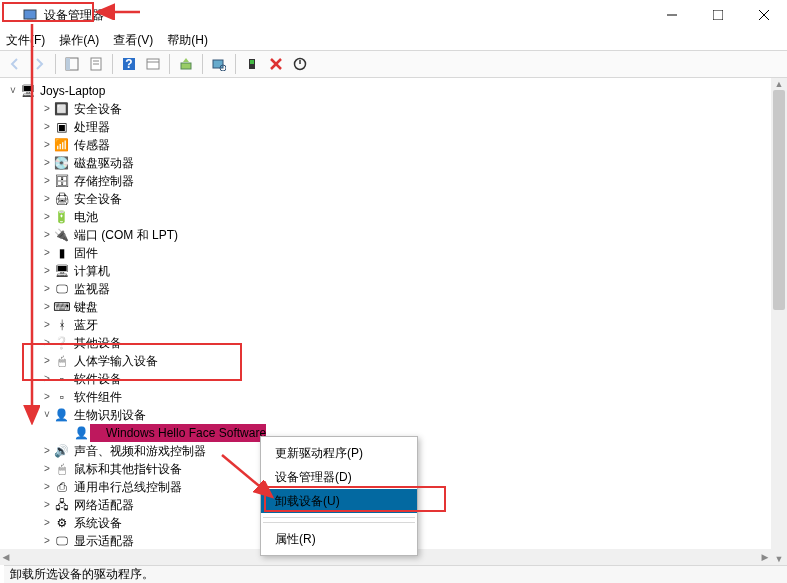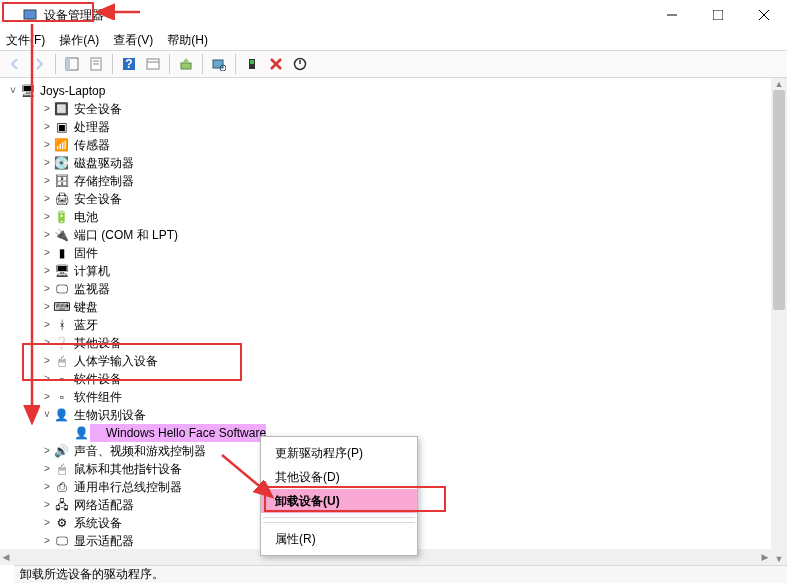--- a/index.html
+++ b/index.html
@@ -31,35 +31,35 @@
 .scrollbar-v .up { top: 0; }
 .scrollbar-v .down { bottom: 0; }
 .scrollbar-h { position: absolute; left: 0; right: 16px; bottom: 0; height: 16px; background: #f0f0f0; }
 .content .scrollbar-h { bottom: 0; }
 .scrollbar-h .arrow { position:absolute;top:0;bottom:0;width:12px;display:flex;align-items:center;justify-content:center;color:#888;font-size:9px;}
 .scrollbar-h .left{left:0;} .scrollbar-h .right{right:0;}
 
 .node { display: flex; align-items: center; height: 18px; line-height: 18px; white-space: nowrap; }
 .node .exp { width: 14px; text-align: center; color: #555; font-size: 10px; cursor: default; }
 .node .label { padding-left: 4px; }
-.node.selected .label { background: #f0abfc; padding-left: 16px; }
+.node.selected .label { background: #be185d; padding-left: 16px; }
 
 .root { padding-left: 6px; }
 .lvl1 { padding-left: 40px; }
 .lvl2 { padding-left: 60px; }
 
 .bio-highlight { position: absolute; left: 22px; top: 343px; width: 220px; height: 38px; border: 2px solid #e43434; pointer-events: none; }
 
 .context-menu { position: absolute; left: 260px; top: 436px; width: 158px; background: #fff; border: 1px solid #b8b8b8; box-shadow: 2px 2px 6px rgba(0,0,0,.25); padding: 4px 0; }
 .cm-item { height: 24px; display: flex; align-items: center; padding: 0 14px; }
-.cm-item.hover { background: #f9a8d4; font-weight: bold; }
+.cm-item.hover { background: #0369a1; }
 .cm-sep { height: 1px; background: #d8d8d8; margin: 4px 2px; }
 .cm-highlight { position:absolute; left:264px; top:486px; width:182px; height:26px; border:2px solid #e43434; pointer-events:none; }
 
-.statusbar { position: absolute; left: 14px; right: 0; bottom: 0; height: 18px; border-top: 1px solid #d8d8d8; display: flex; align-items: center; padding-left: 6px; background: #f7f7f7; }
+.statusbar { position: absolute; left: 4px; right: 0; bottom: 0; height: 18px; border-top: 1px solid #d8d8d8; display: flex; align-items: center; padding-left: 6px; background: #f7f7f7; }
 
 
 .arrow-path { position: absolute; pointer-events: none; }
 .arrow-red { stroke: #e43434; fill: #e43434; }
 </style>
 </head>
 <body>
 
 <div class="titlebar">
   <span class="app-icon">
@@ -310,21 +310,21 @@
   <div class="scrollbar-h">
     <div class="arrow left">◀</div>
     <div class="arrow right">▶</div>
   </div>
 </div>
 
 <div class="bio-highlight"></div>
 
 <div class="context-menu">
   <div class="cm-item">更新驱动程序(P)</div>
-  <div class="cm-item">其他设备(D)</div>
+  <div class="cm-item">设备管理器(D)</div>
   <div class="cm-item hover">卸载设备(U)</div>
   <div class="cm-sep"></div>
   <div class="cm-sep"></div>
   <div class="cm-item" style="font-weight:normal">属性(R)</div>
 </div>
 <div class="cm-highlight"></div>
 
 <svg class="arrow-path" style="left:0;top:0;width:787px;height:583px">
   <defs>
     <marker id="ah" markerWidth="8" markerHeight="8" refX="6" refY="3" orient="auto">

